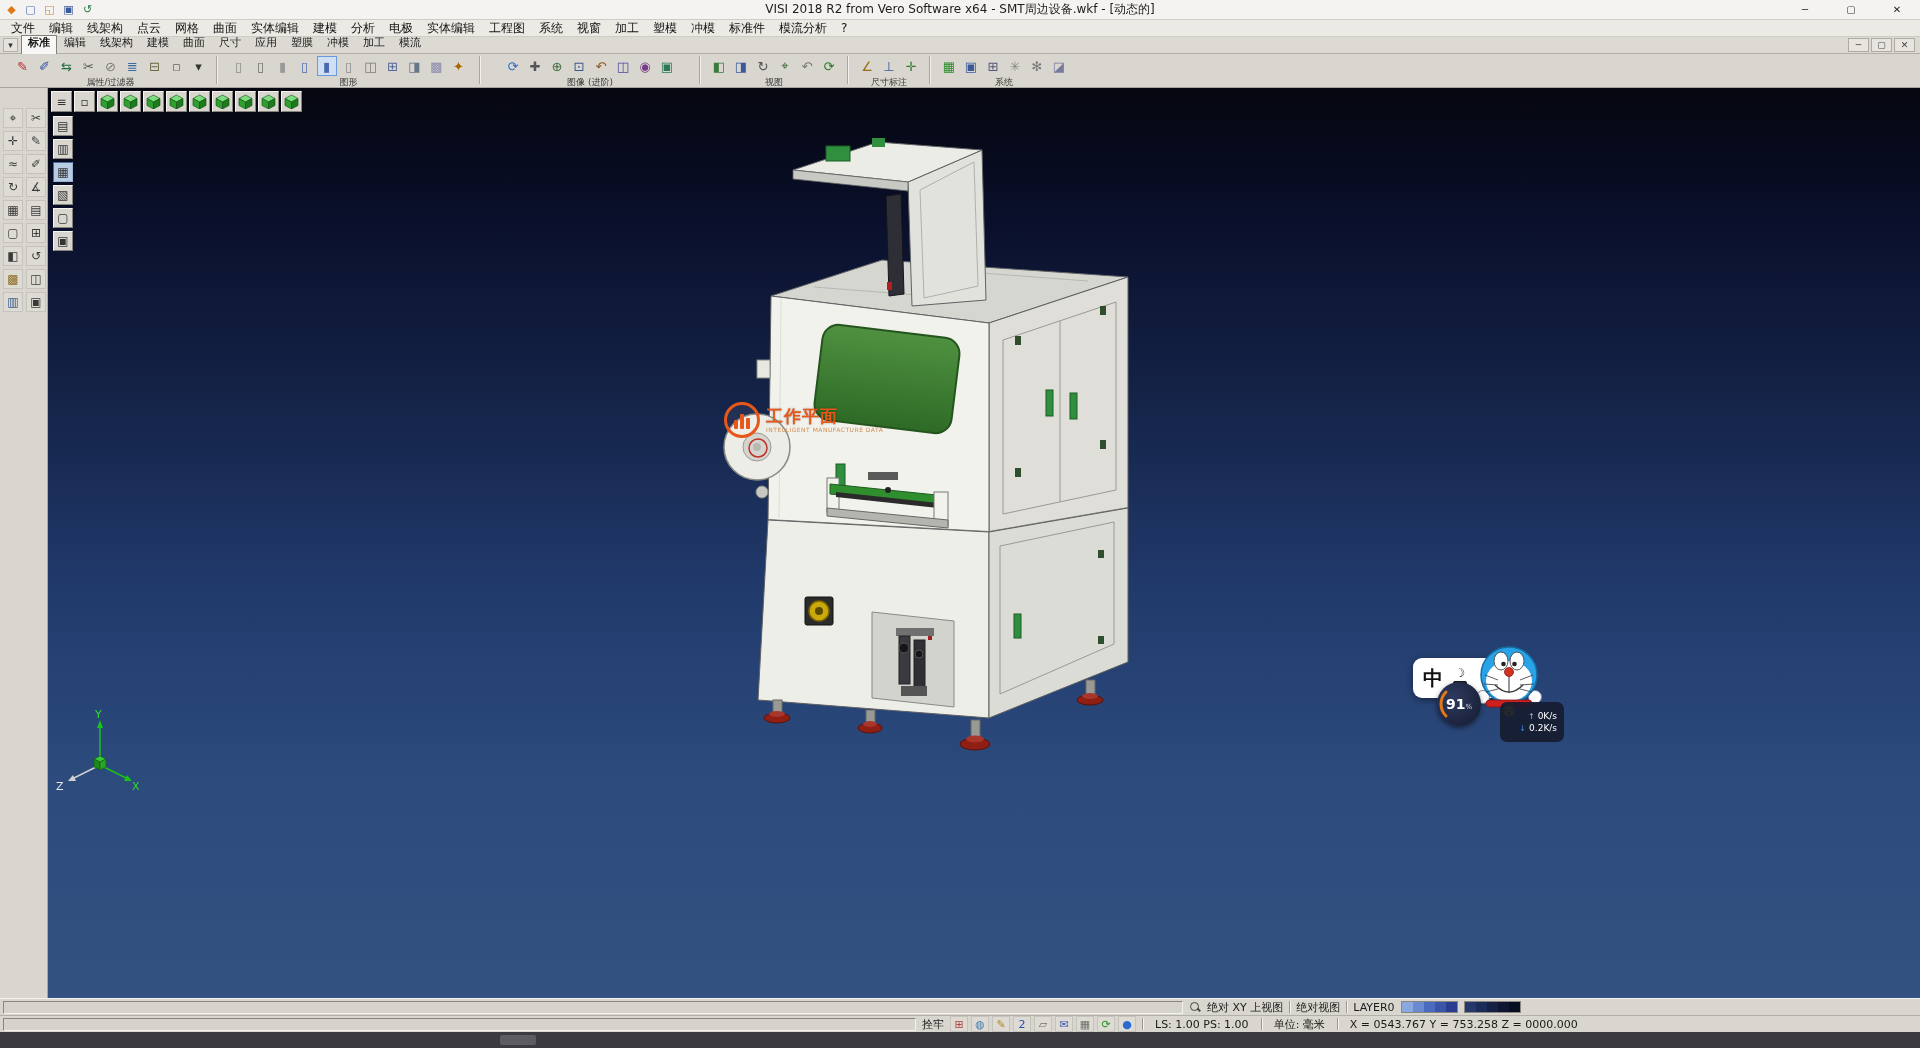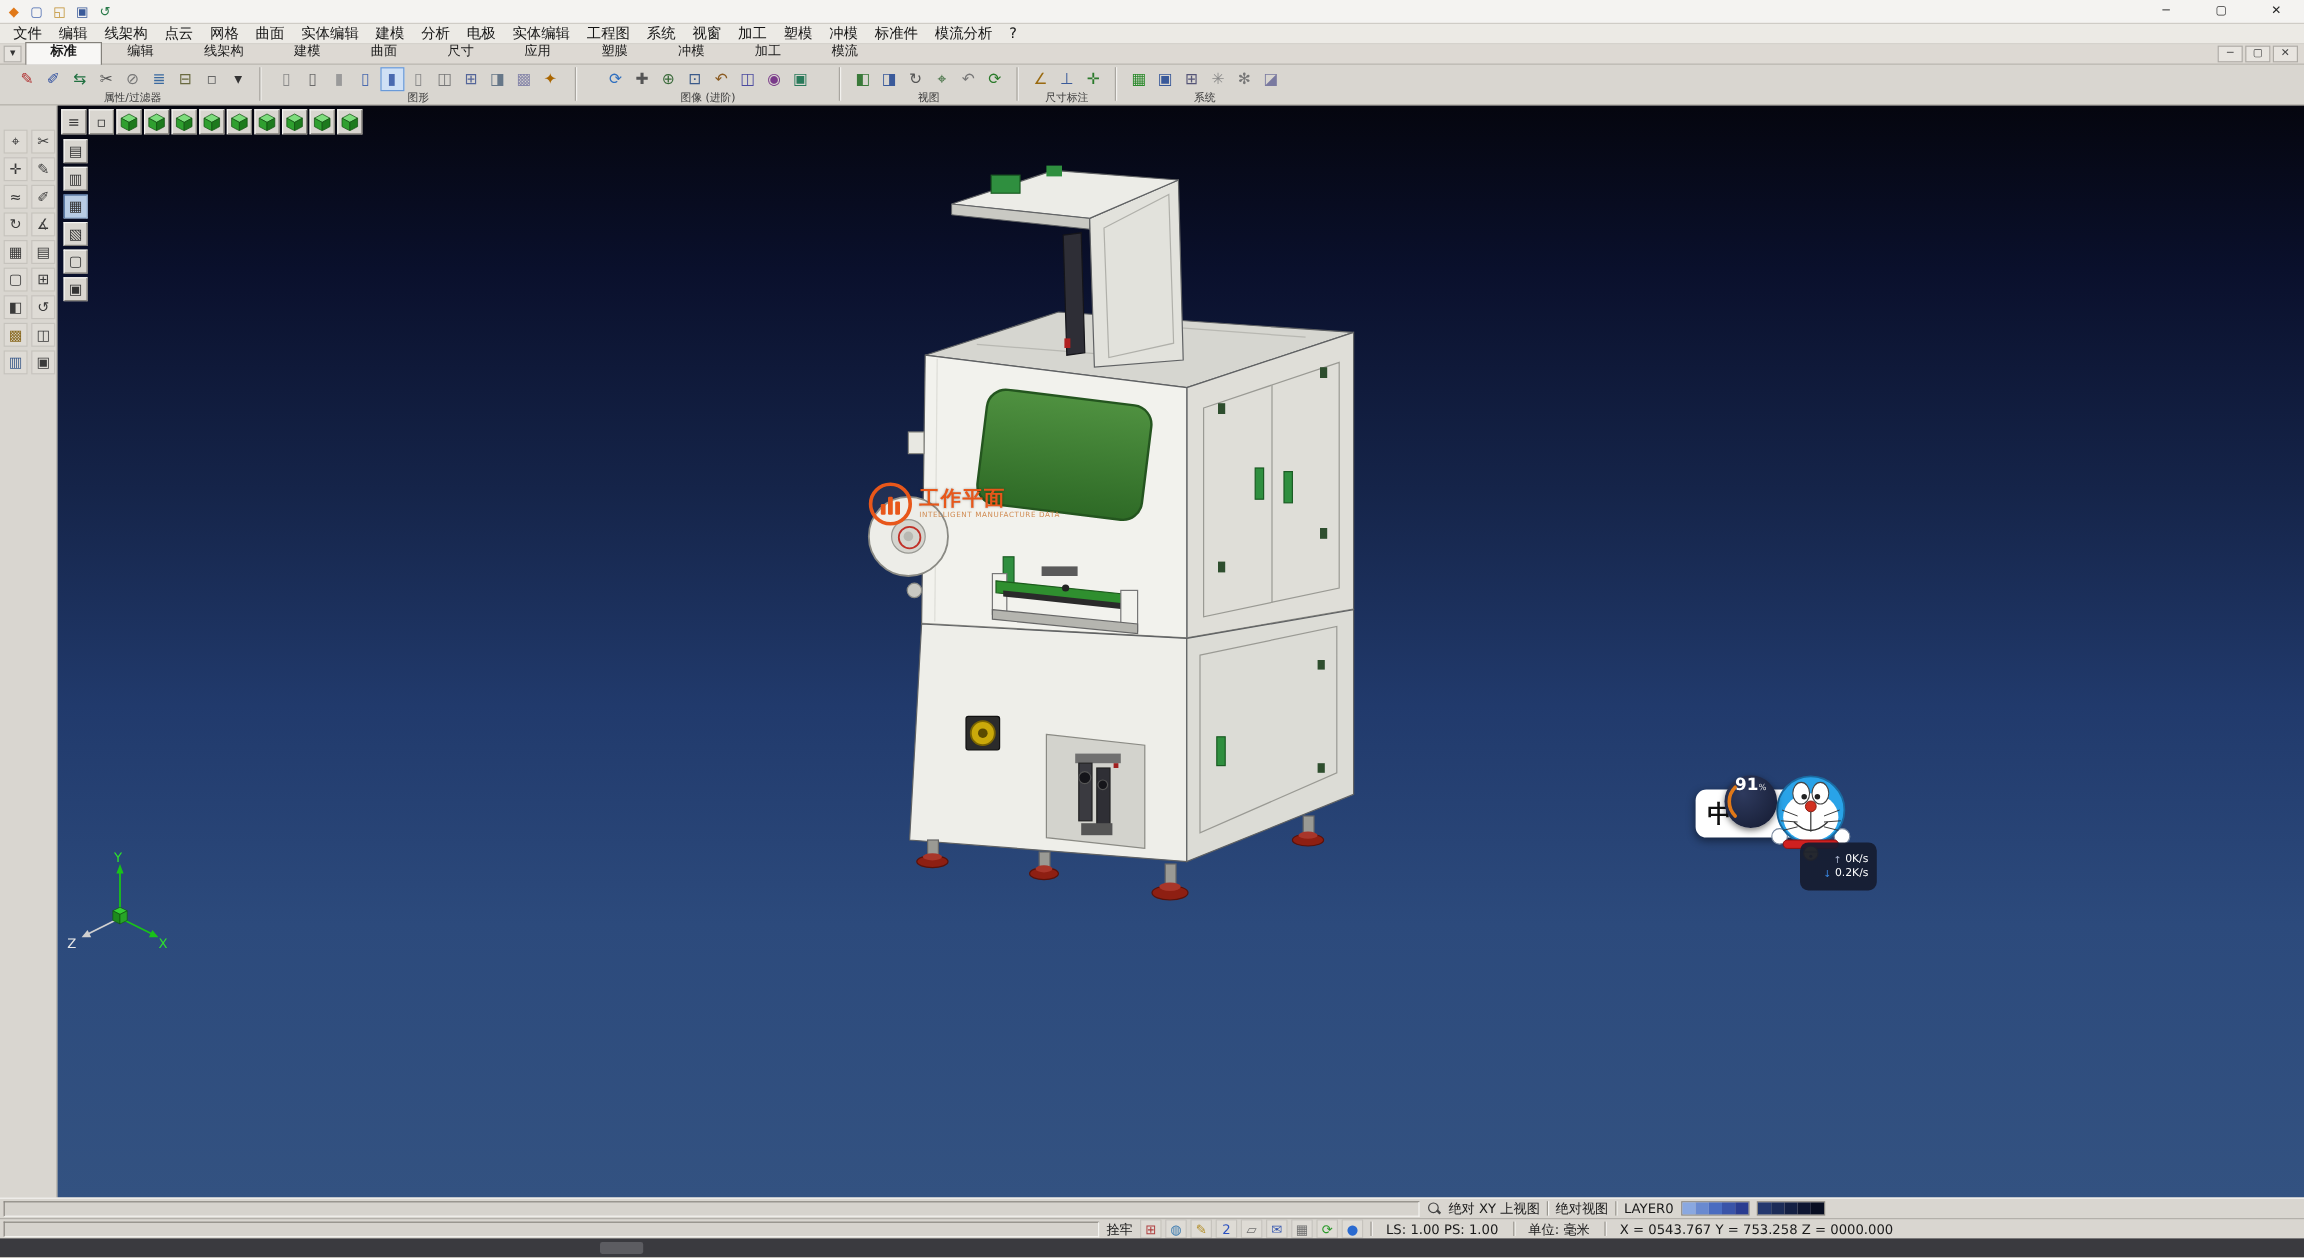--- a/index.html
+++ b/index.html
@@ -16,21 +16,21 @@
   .wbtn{width:46px;height:19px;display:flex;align-items:center;justify-content:center;font-size:10px;color:#333}
   .wbtn:last-child{color:#222}
 
   
   .menubar{position:absolute;top:20px;left:0;width:100%;height:17px;background:#eceae5;display:flex;align-items:center;padding-left:4px;border-bottom:1px solid #cfccc6}
   .mitem{font-size:12px;color:#141414;padding:0 7px;line-height:16px;white-space:nowrap}
 
   
   .tabbar{position:absolute;top:37px;left:0;width:100%;height:17px;background:#ddd9d3;border-bottom:1px solid #b3b0aa;display:flex;align-items:center;padding-left:3px}
   .tab-dd{width:15px;height:14px;display:flex;align-items:center;justify-content:center;font-size:9px;color:#333;border:1px solid #b3b0aa;background:#e6e3de;margin-right:3px}
-  .tab{font-size:11px;padding:0 20px;height:20px;line-height:14px;color:#1a1a1a;border:1px solid transparent;white-space:nowrap}
+  .tab{font-size:11px;padding:0 6px;height:20px;line-height:14px;color:#1a1a1a;border:1px solid transparent;white-space:nowrap}
   .tab.active{background:#f8f7f5;border:1px solid #84817b;font-weight:bold}
   .mdi-controls{margin-left:auto;display:flex;gap:2px;padding-right:5px}
   .mdibtn{width:21px;height:14px;border:1px solid #aeaba5;background:#e8e5e0;font-size:9px;color:#444;display:flex;align-items:center;justify-content:center}
 
   
   .toolbar{position:absolute;top:54px;left:0;width:100%;height:34px;background:#d9d6d0;border-bottom:1px solid #a9a6a0;display:flex;align-items:stretch;padding-left:8px}
   .tgroup{display:flex;flex-direction:column;padding-top:2px;flex:none}
   .gicons{display:flex;justify-content:center;align-items:center;gap:2px;height:21px}
   .ticon{width:20px;height:20px;display:flex;align-items:center;justify-content:center;font-size:13px;border:1px solid transparent;cursor:default}
   .ticon.active{background:#cfe0f5;border:1px solid #6a9ad8}
@@ -62,21 +62,21 @@
   .wm-sub{font-size:6px;color:#d08a50;letter-spacing:.5px}
 
   
   .ime-pill{position:absolute;left:1365px;top:570px;width:106px;height:40px;background:#ffffff;border-radius:9px;box-shadow:0 2px 7px rgba(0,0,0,.45);display:flex;align-items:center;padding:0 10px;gap:10px;z-index:5}
   .ime-zh{font-size:20px;font-weight:bold;color:#111}
   .ime-right{display:flex;flex-direction:column;align-items:center;gap:2px}
   .ime-moon{font-size:12px;color:#1c2340;line-height:12px}
   .ime-kbd{width:14px;height:8px;background:#1c1c1c;border-radius:2px;position:relative}
   .ime-kbd::after{content:"";position:absolute;left:2px;top:2px;width:10px;height:1px;background:#fff;box-shadow:0 2px 0 #fff}
   .doraemon{position:absolute;left:1417px;top:551px;width:88px;height:88px;z-index:6}
-  .badge{position:absolute;left:1389px;top:558px;width:44px;height:44px;border-radius:50%;background:radial-gradient(circle at 35% 35%,#2e3a5e,#141a30);z-index:7;display:flex;justify-content:center;box-shadow:0 2px 5px rgba(0,0,0,.5)}
+  .badge{position:absolute;left:1389px;top:594px;width:44px;height:44px;border-radius:50%;background:radial-gradient(circle at 35% 35%,#2e3a5e,#141a30);z-index:7;display:flex;align-items:center;justify-content:center;box-shadow:0 2px 5px rgba(0,0,0,.5)}
   .badge svg{position:absolute;inset:0}
   .badge-num{font-size:14px;font-weight:bold;color:#fff;z-index:1}
   .badge-unit{font-size:7px;color:#ddd;z-index:1;margin-top:6px}
   .netpill{position:absolute;left:1452px;top:614px;width:64px;height:40px;background:rgba(22,28,48,.93);border-radius:7px;z-index:7;display:flex;flex-direction:column;justify-content:center;padding:2px 7px;gap:1px}
   .netrow{display:flex;align-items:center;justify-content:flex-end;gap:3px;font-size:9px;color:#fff;line-height:11px}
   .net-up-ic{color:#aab4cc;font-size:8px}
   .net-dn-ic{color:#3a8ae8;font-size:8px}
 
   
   .statusA{position:absolute;left:0;top:998px;width:100%;height:17px;background:#d9d6d0;border-top:1px solid #f3f2ef;display:flex;align-items:center;padding:0 3px;gap:6px;font-size:11px;color:#1a1a1a}
@@ -120,20 +120,21 @@
         </div>
 
         <div class="qicon">
           <span style="color: rgb(58, 90, 154);">▣</span>
         </div>
 
         <div class="qicon">
           <span style="color: rgb(42, 122, 74);">↺</span>
         </div>
       </div>
+    <div class="title-text">VISI 2018 R2 from Vero Software x64 - SMT周边设备.wkf - [动态的]</div>
     <div class="win-controls">
 
         <div class="wbtn">
           <span>─</span>
         </div>
 
         <div class="wbtn">
           <span>▢</span>
         </div>
 

